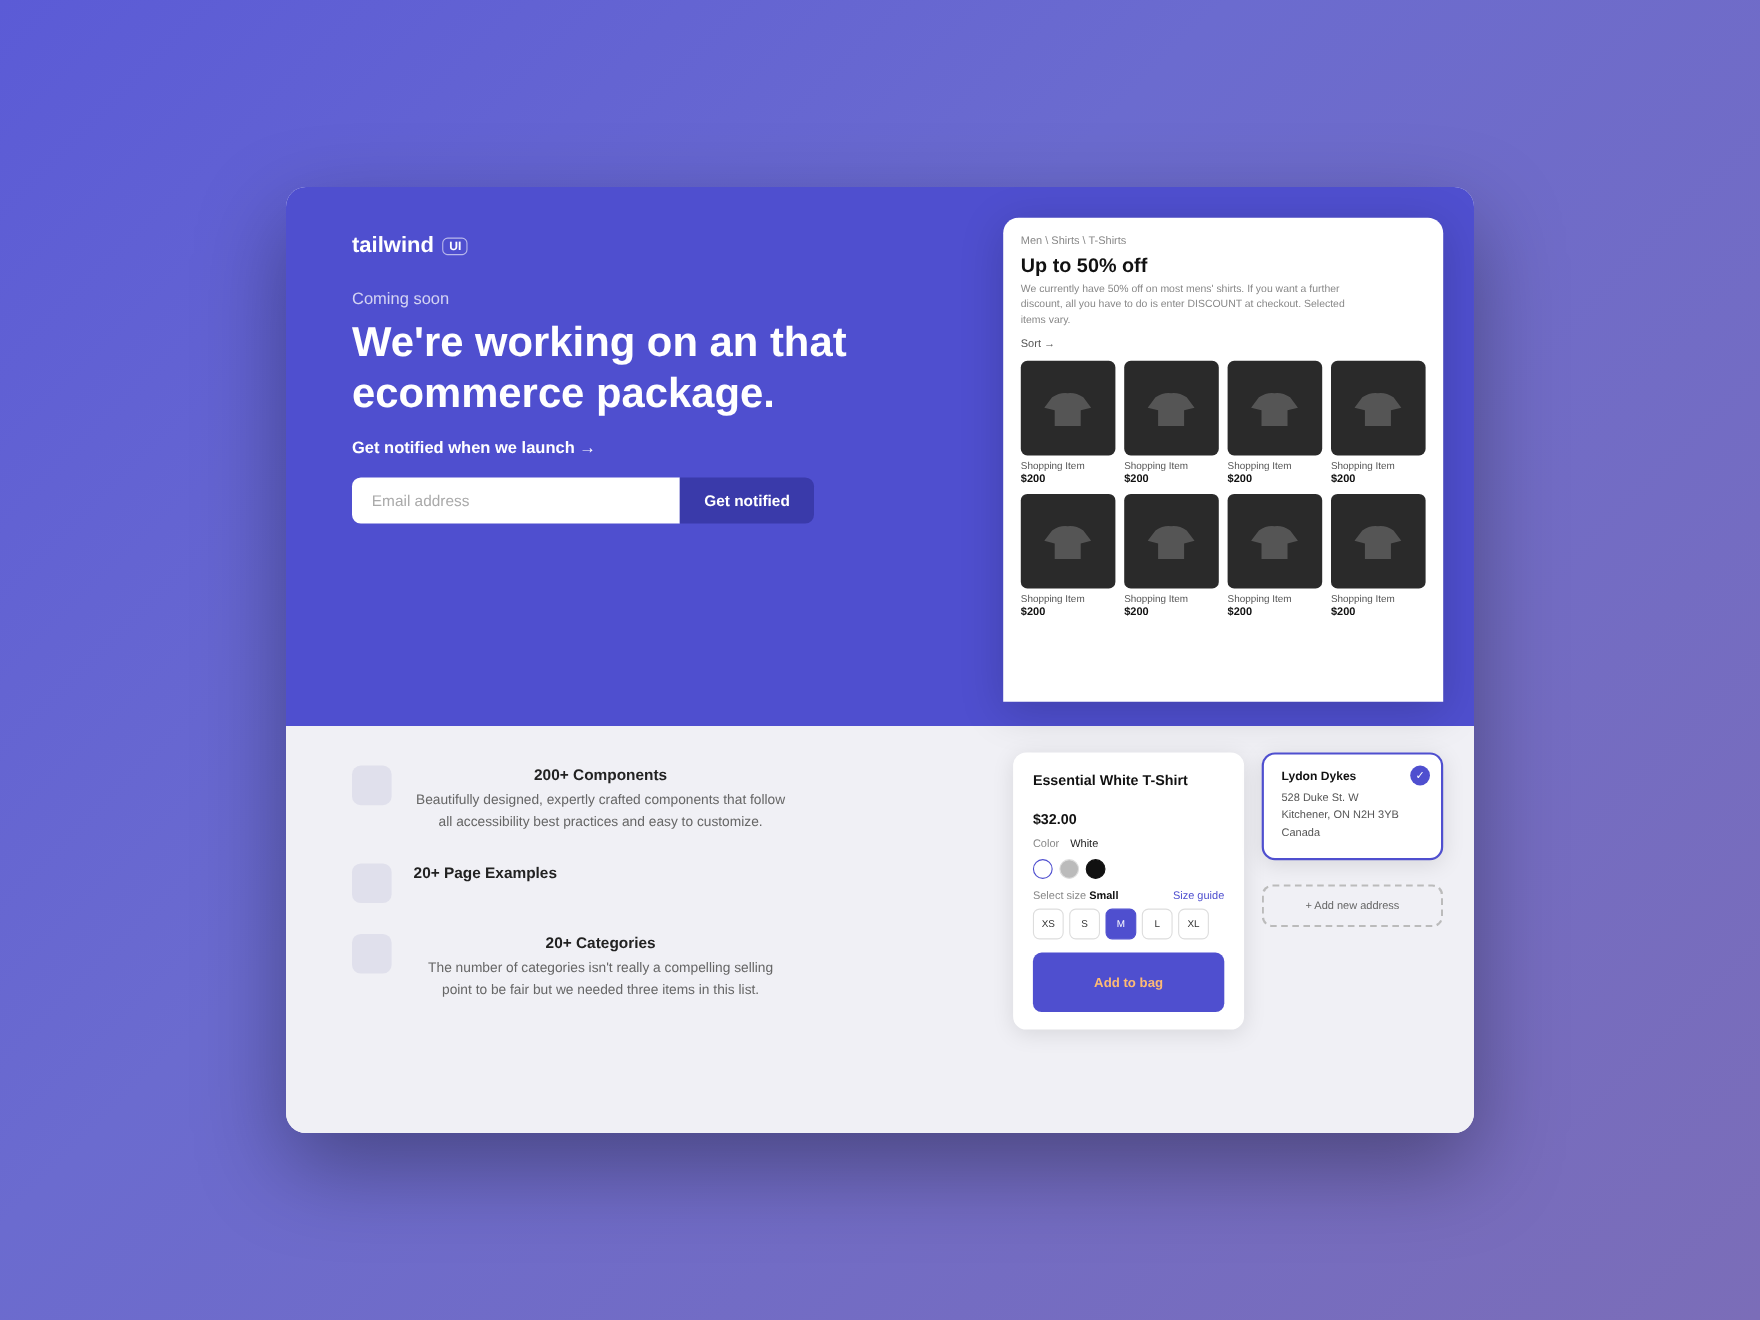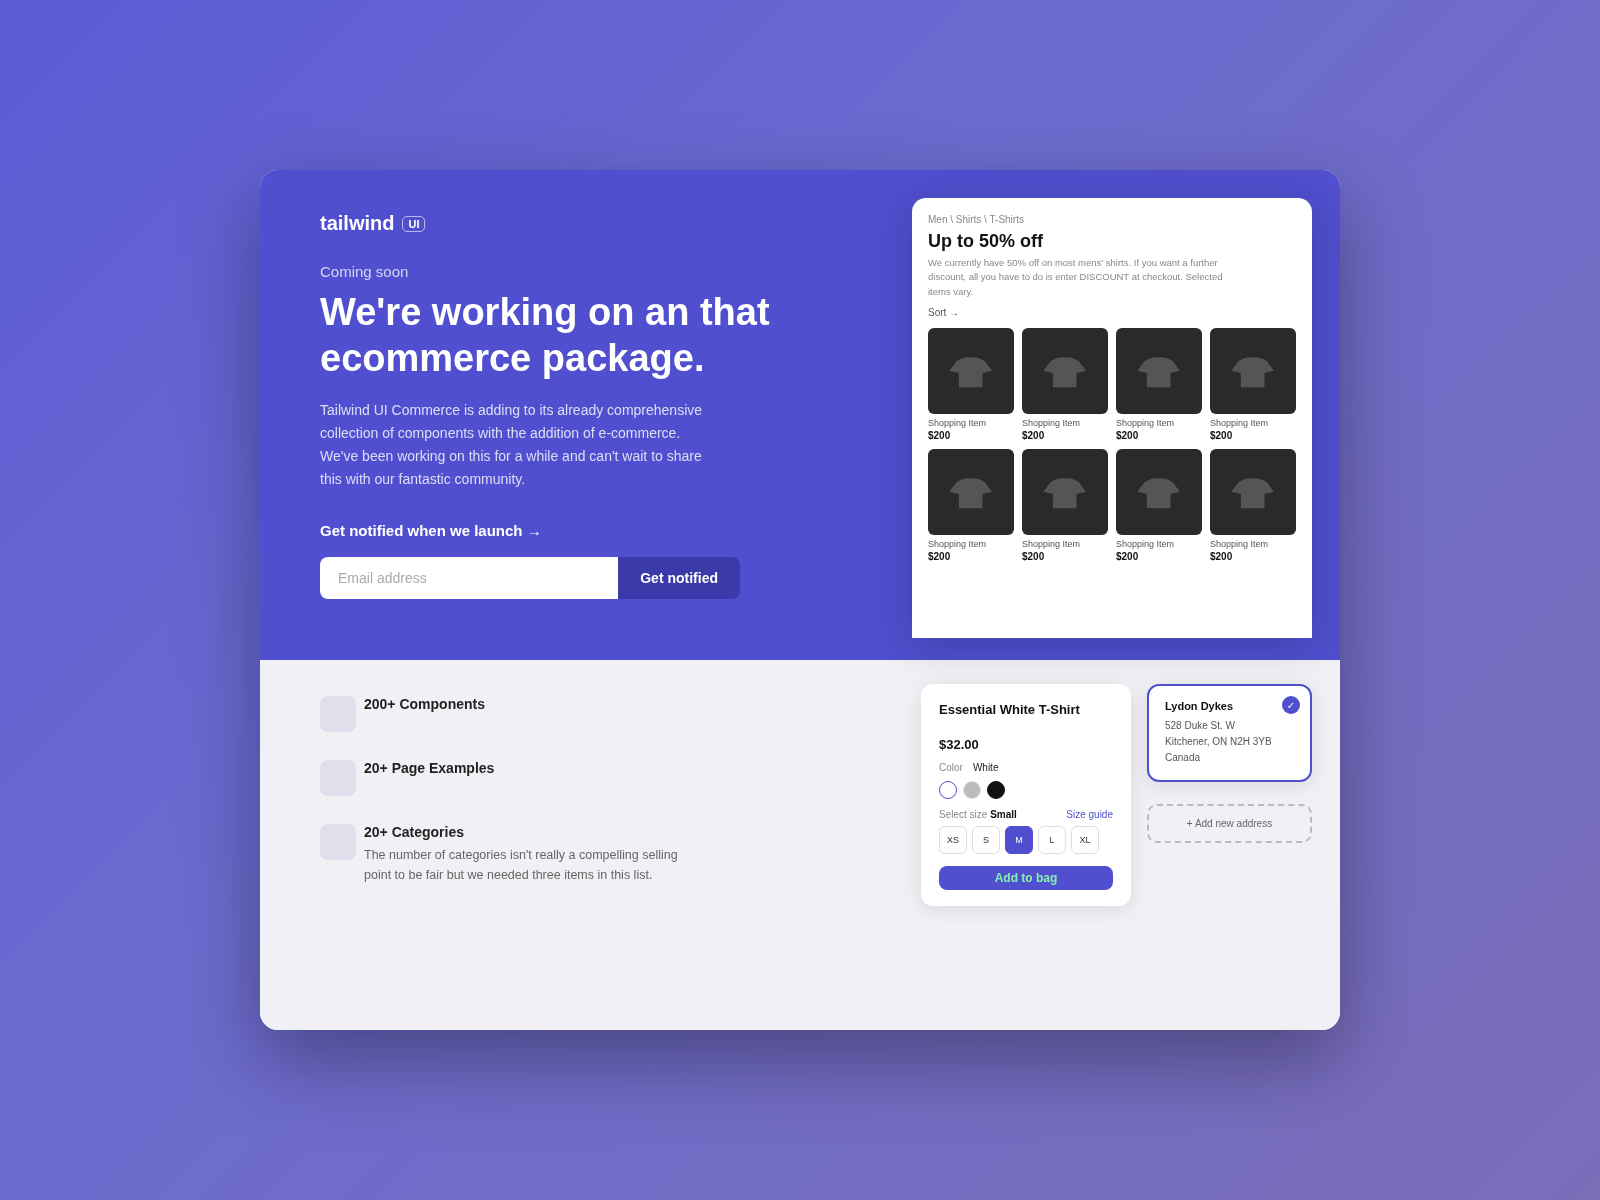--- a/index.html
+++ b/index.html
@@ -201,22 +201,23 @@
     }
     .bottom-left {
       width: 52%;
       padding: 36px 50px 36px 60px;
       display: flex;
       flex-direction: column;
       gap: 28px;
     }
     .feature-item {
       display: flex;
-      gap: 8px;
+      gap: 20px;
       align-items: flex-start;
+      text-align: center;
     }
     .feature-icon-box {
       width: 36px;
       height: 36px;
       background: #e0e0ec;
       border-radius: 8px;
       flex-shrink: 0;
     }
     .feature-text h3 {
       font-size: 14px;
@@ -319,24 +320,24 @@
       justify-content: center;
     }
     .size-btn.selected {
       background: #4f4fcf;
       color: #fff;
       border-color: #4f4fcf;
     }
     .add-to-bag-btn {
       width: 100%;
       background: #4f4fcf;
-      color: #86efac;
+      color: #fdba74;
       border: none;
       border-radius: 8px;
-      padding: 5px;
+      padding: 20px;
       font-size: 12px;
       font-weight: 600;
       cursor: pointer;
     }
     
     .address-card {
       background: #fff;
       border: 2px solid #4f4fcf;
       border-radius: 12px;
       padding: 14px 16px;
@@ -387,21 +388,20 @@
 
   <div class="top-section">
 
     <div class="left-panel">
       <div class="logo-row">
         <span class="logo-text">tailwind</span>
         <span class="ui-badge">UI</span>
       </div>
       <div class="coming-soon">Coming soon</div>
       <div class="headline">We're working on an that ecommerce package.</div>
-      <div class="description">Tailwind UI Commerce is adding to its already comprehensive collection of components with the addition of e-commerce. We've been working on this for a while and can't wait to share this with our fantastic community.</div>
       <a class="notify-link" href="#">Get notified when we launch →</a>
       <div class="email-row">
         <input class="email-input" type="email" placeholder="Email address" style="">
         <button class="get-notified-btn">Get notified</button>
       </div>
     </div>
 
     <div class="right-panel">
       <div class="ecommerce-card">
         <div class="breadcrumb-row">Men  \  Shirts  \  T-Shirts</div>
@@ -488,20 +488,21 @@
     </div>
   </div>
 
   <div class="bottom-section">
 
     <div class="bottom-left">
       <div class="feature-item">
         <div class="feature-icon-box"></div>
         <div class="feature-text">
           <h3>200+ Components</h3>
+          <p>Beautifully designed, expertly crafted components that follow all accessibility best practices and easy to customize.</p>
         </div>
       </div>
       <div class="feature-item">
         <div class="feature-icon-box"></div>
         <div class="feature-text">
           <h3>20+ Page Examples</h3>
         </div>
       </div>
       <div class="feature-item">
         <div class="feature-icon-box"></div>

